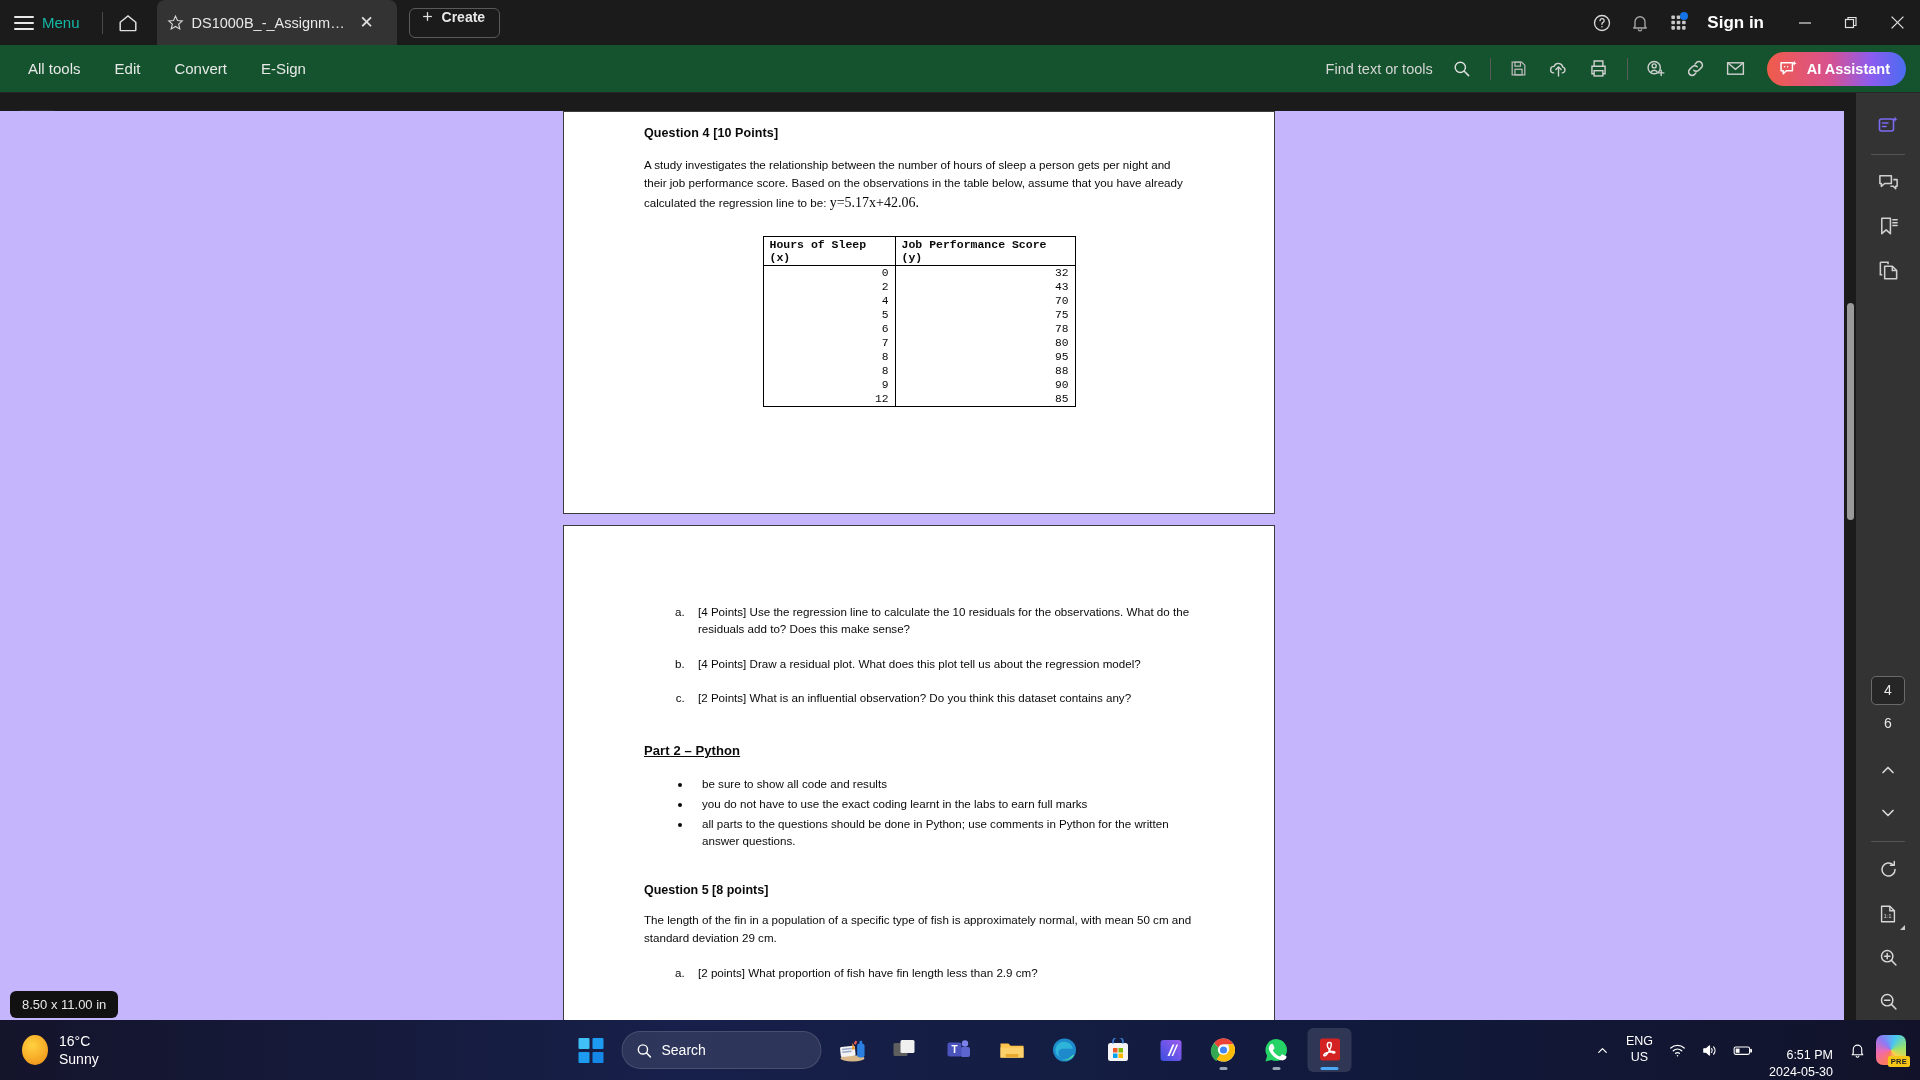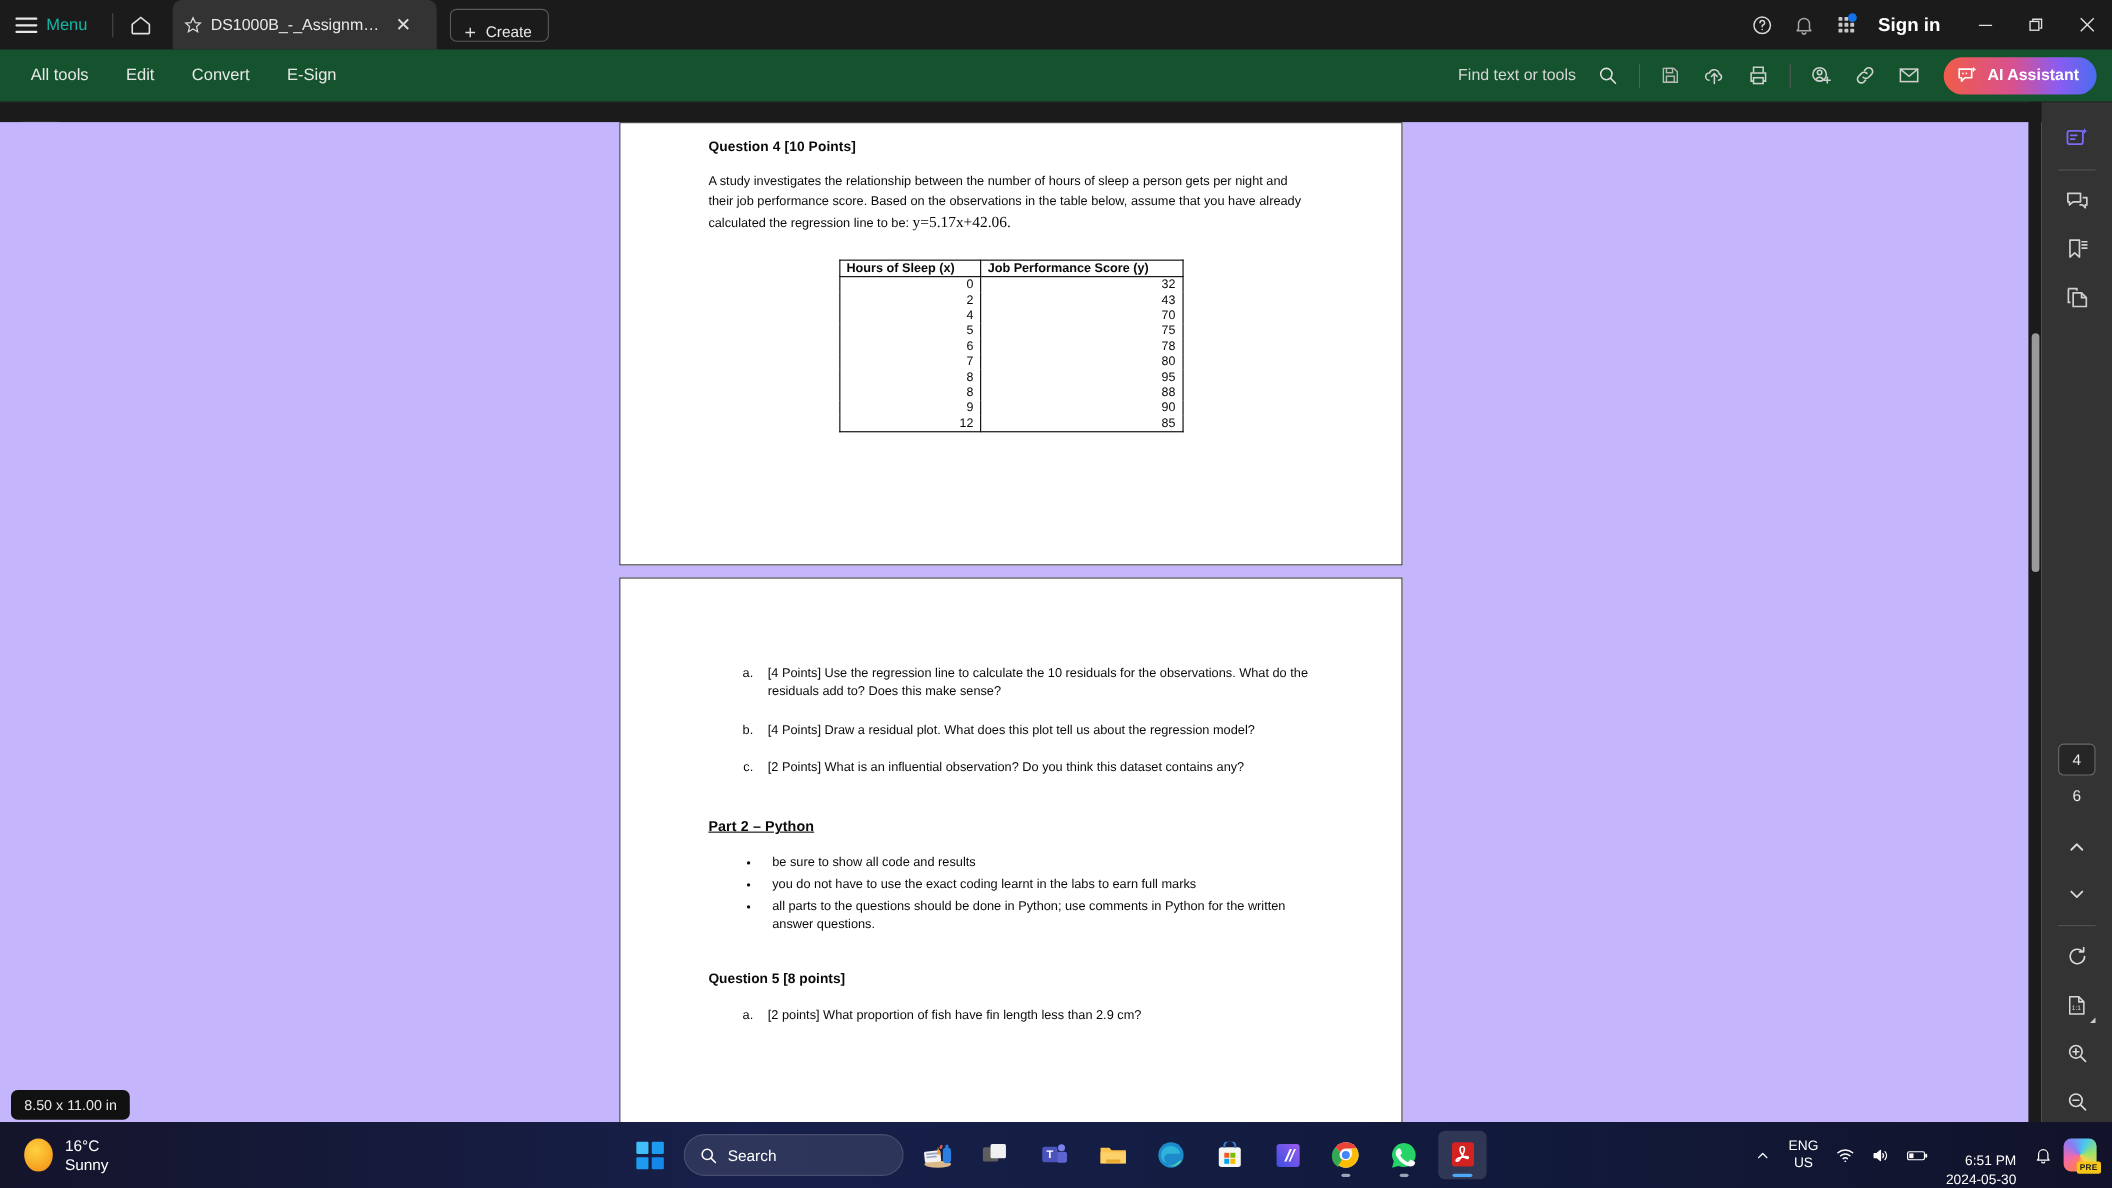--- a/index.html
+++ b/index.html
@@ -40,22 +40,22 @@
   .tab-title {
     color: #e8e8e8; font-size: 14.5px; max-width: 155px;
     white-space: nowrap; overflow: hidden; text-overflow: ellipsis;
   }
   .tab-close {
     color: #e0e0e0; font-size: 17px; line-height: 1; padding: 3px 5px; cursor: pointer;
   }
   .create-btn {
     margin-left: 12px; height: 30px; padding: 0 14px 0 10px;
     border: 1px solid #5a5a5a; border-radius: 6px;
-    display: flex; align-items: flex-end; gap: 7px;
-    color: #e8e8e8; font-size: 14px; cursor: pointer;
+    display: flex; align-items: flex-start; gap: 7px;
+    color: #e8e8e8; font-size: 14px; cursor: pointer; font-weight: bold;
   }
   .titlebar-right {
     margin-left: auto; display: flex; align-items: center; height: 45px;
   }
   .tb-icon {
     width: 38px; height: 45px; display: flex; align-items: center; justify-content: center;
     cursor: pointer; position: relative;
   }
   .signin {
     color: #ffffff; font-size: 17px; font-weight: bold; margin: 0 18px 0 10px; cursor: pointer;
@@ -131,21 +131,21 @@
   .page1 { top: 0px; height: 403px; }
   .page2 { top: 414px; height: 600px; }
   .page-inner { padding: 0 80px; font-family: "Liberation Sans", sans-serif; color: #0a0a0a; }
 
   .q-title { font-size: 12.5px; font-weight: bold; padding-top: 14px; letter-spacing: 0.1px; }
   .q-body { font-size: 11.6px; line-height: 1.55; margin-top: 16px; }
   .q-body .eq { font-family: "Liberation Serif", serif; font-size: 14px; }
 
   table.sleep {
     border-collapse: collapse; margin: 22px auto 0; width: 313px;
-    font-size: 11.3px; font-family: Liberation Sans, sans-serif;
+    font-size: 11.3px; font-family: Liberation Mono, monospace;
   }
   table.sleep th, table.sleep td {
     border: 1px solid #000000; padding: 1px 6px;
   }
   table.sleep th { font-weight: bold; text-align: left; font-size: 11.5px; }
   table.sleep td { text-align: right; border-top: none; border-bottom: none; }
   table.sleep tr:last-child td { border-bottom: 1px solid #000; }
 
   ol.alpha { list-style: lower-alpha; margin: 0 0 0 44px; padding: 0; }
   ol.alpha li {
@@ -528,20 +528,21 @@
 
       <div class="part-head">Part 2 – Python</div>
 
       <ul class="bullets">
         <li>be sure to show all code and results</li>
         <li>you do not have to use the exact coding learnt in the labs to earn full marks</li>
         <li>all parts to the questions should be done in Python; use comments in Python for the written answer questions.</li>
       </ul>
 
       <div class="q5-title">Question 5 [8 points]</div>
+      <div class="q5-body">The length of the fin in a population of a specific type of fish is approximately normal, with mean 50 cm and standard deviation 29 cm.</div>
       <ol class="alpha q5">
         <li>[2 points] What proportion of fish have fin length less than 2.9 cm?</li>
       </ol>
     </div>
   </div>
 </div>
 
 <div class="scrollbar-track"></div>
 <div class="scrollbar-thumb"></div>
 

